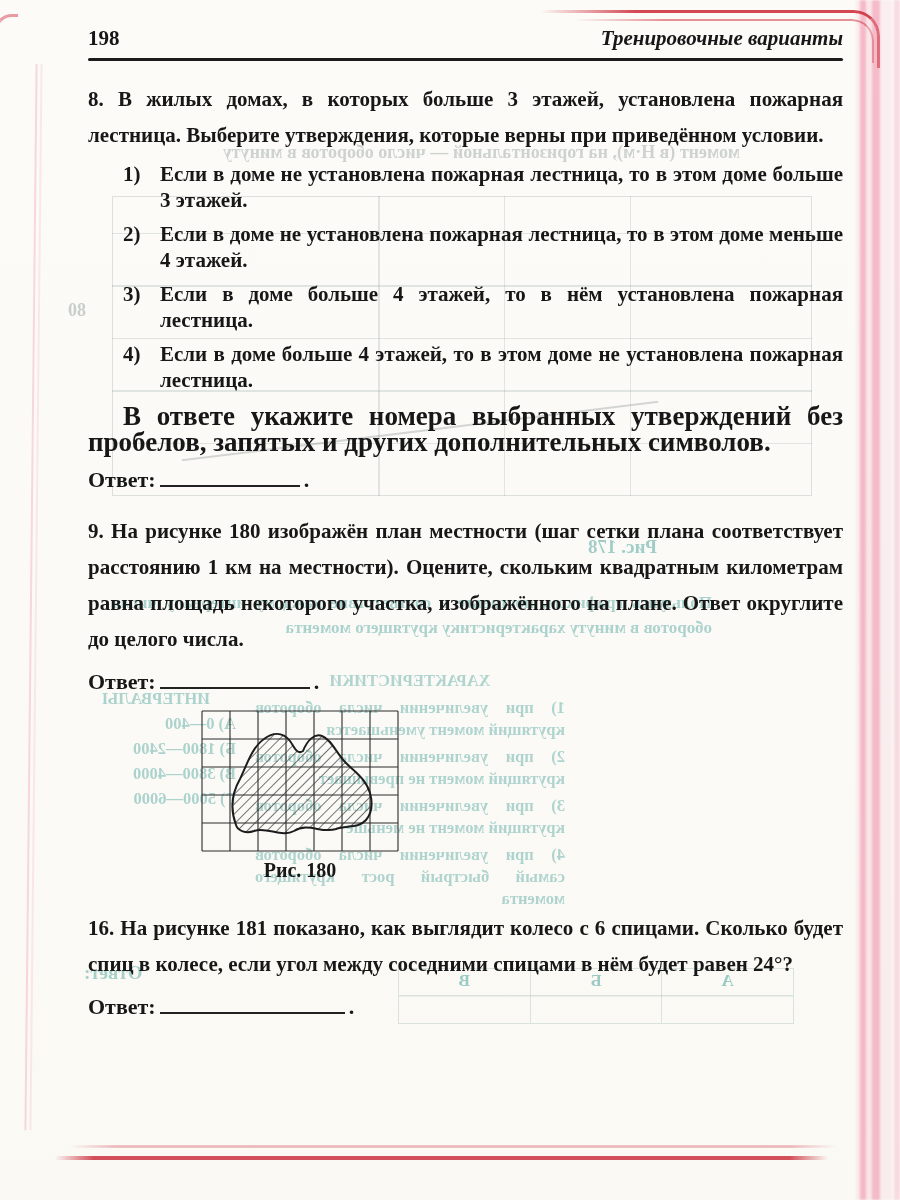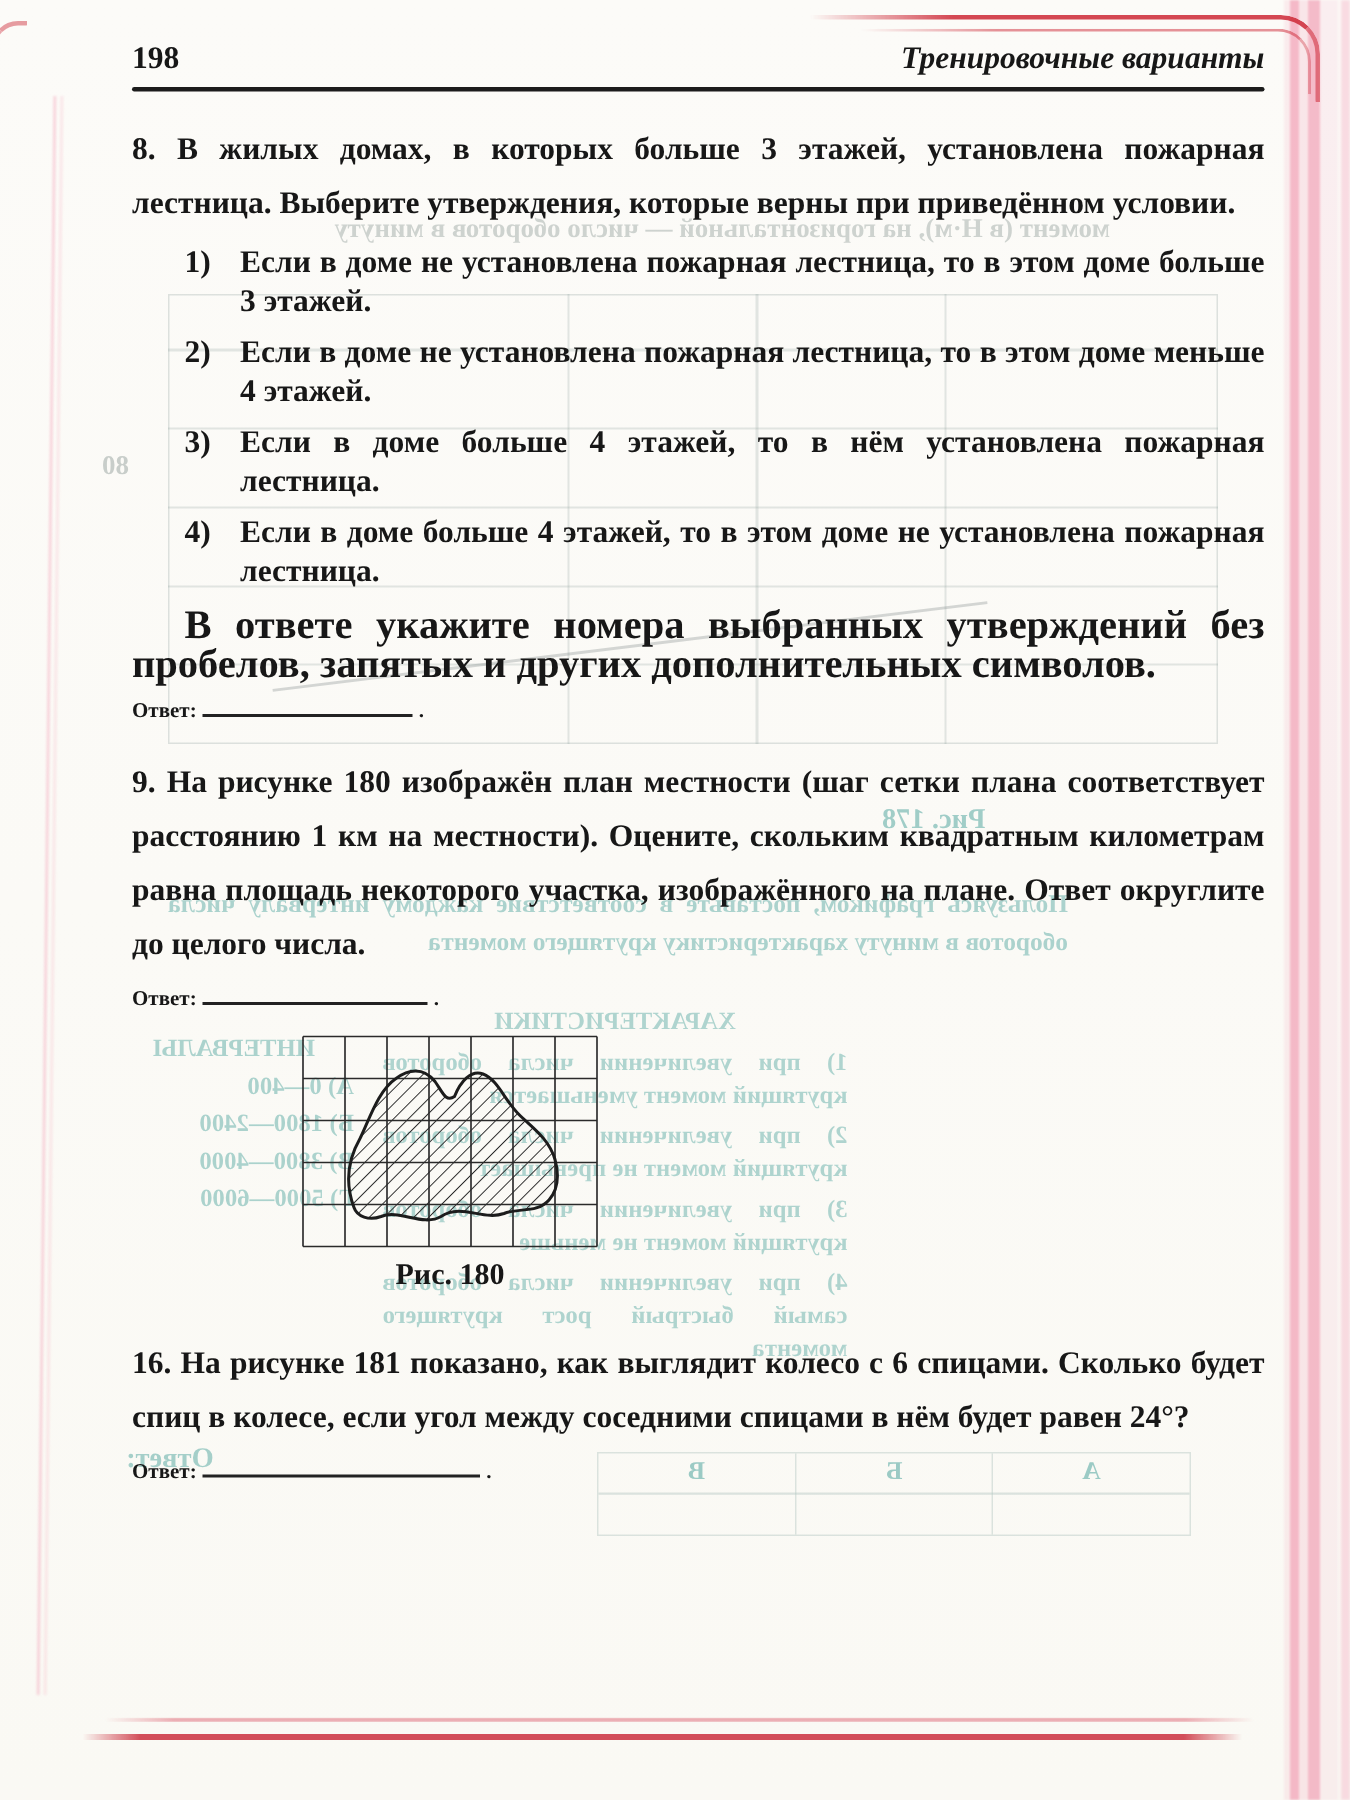--- a/index.html
+++ b/index.html
@@ -15,21 +15,21 @@
   .content { position:relative; z-index:2; padding:26px 57px 0 88px; }
   .pg-header { display:flex; justify-content:space-between; align-items:center; font-size:21px; }
   .pg-header .title { font-style:italic;margin-left:12px; }
   .rule { height:3px; background:#1c1c1c; margin-top:7px; margin-bottom:20px; border-radius:2px; }
 
   .stmt { font-size:21px; line-height:36px; text-align:justify; }
   .items { margin-top:4px; }
   .item { position:relative; padding-left:72px; font-size:21px; line-height:26px; text-align:justify; margin-top:8px; }
   .item .num { position:absolute; left:35px; }
   .note { margin-top:10px; text-indent:35px; font-size:27px; line-height:26px; text-align:justify; }
-  .answer { margin-top:12px; font-size:14px; }
+  .answer { margin-top:12px; font-size:22px; }
   .blank { display:inline-block; border-bottom:2px solid #222; height:3px; vertical-align:baseline; margin:0 4px; }
   .w140 { width:140px; } .w150 { width:150px; } .w185 { width:185px; }
   .sec9 { margin-top:20px; }
   .sec10 { margin-top:28px; }
 
   .figures { display:flex; align-items:flex-end; margin-top:14px; }
   .fig { display:flex; flex-direction:column; align-items:center; }
   .fig-plan { margin-left:112px; }
   .fig-wheel { margin-left:220px; }
   figcaption { font-size:20px; margin-top:4px; }

